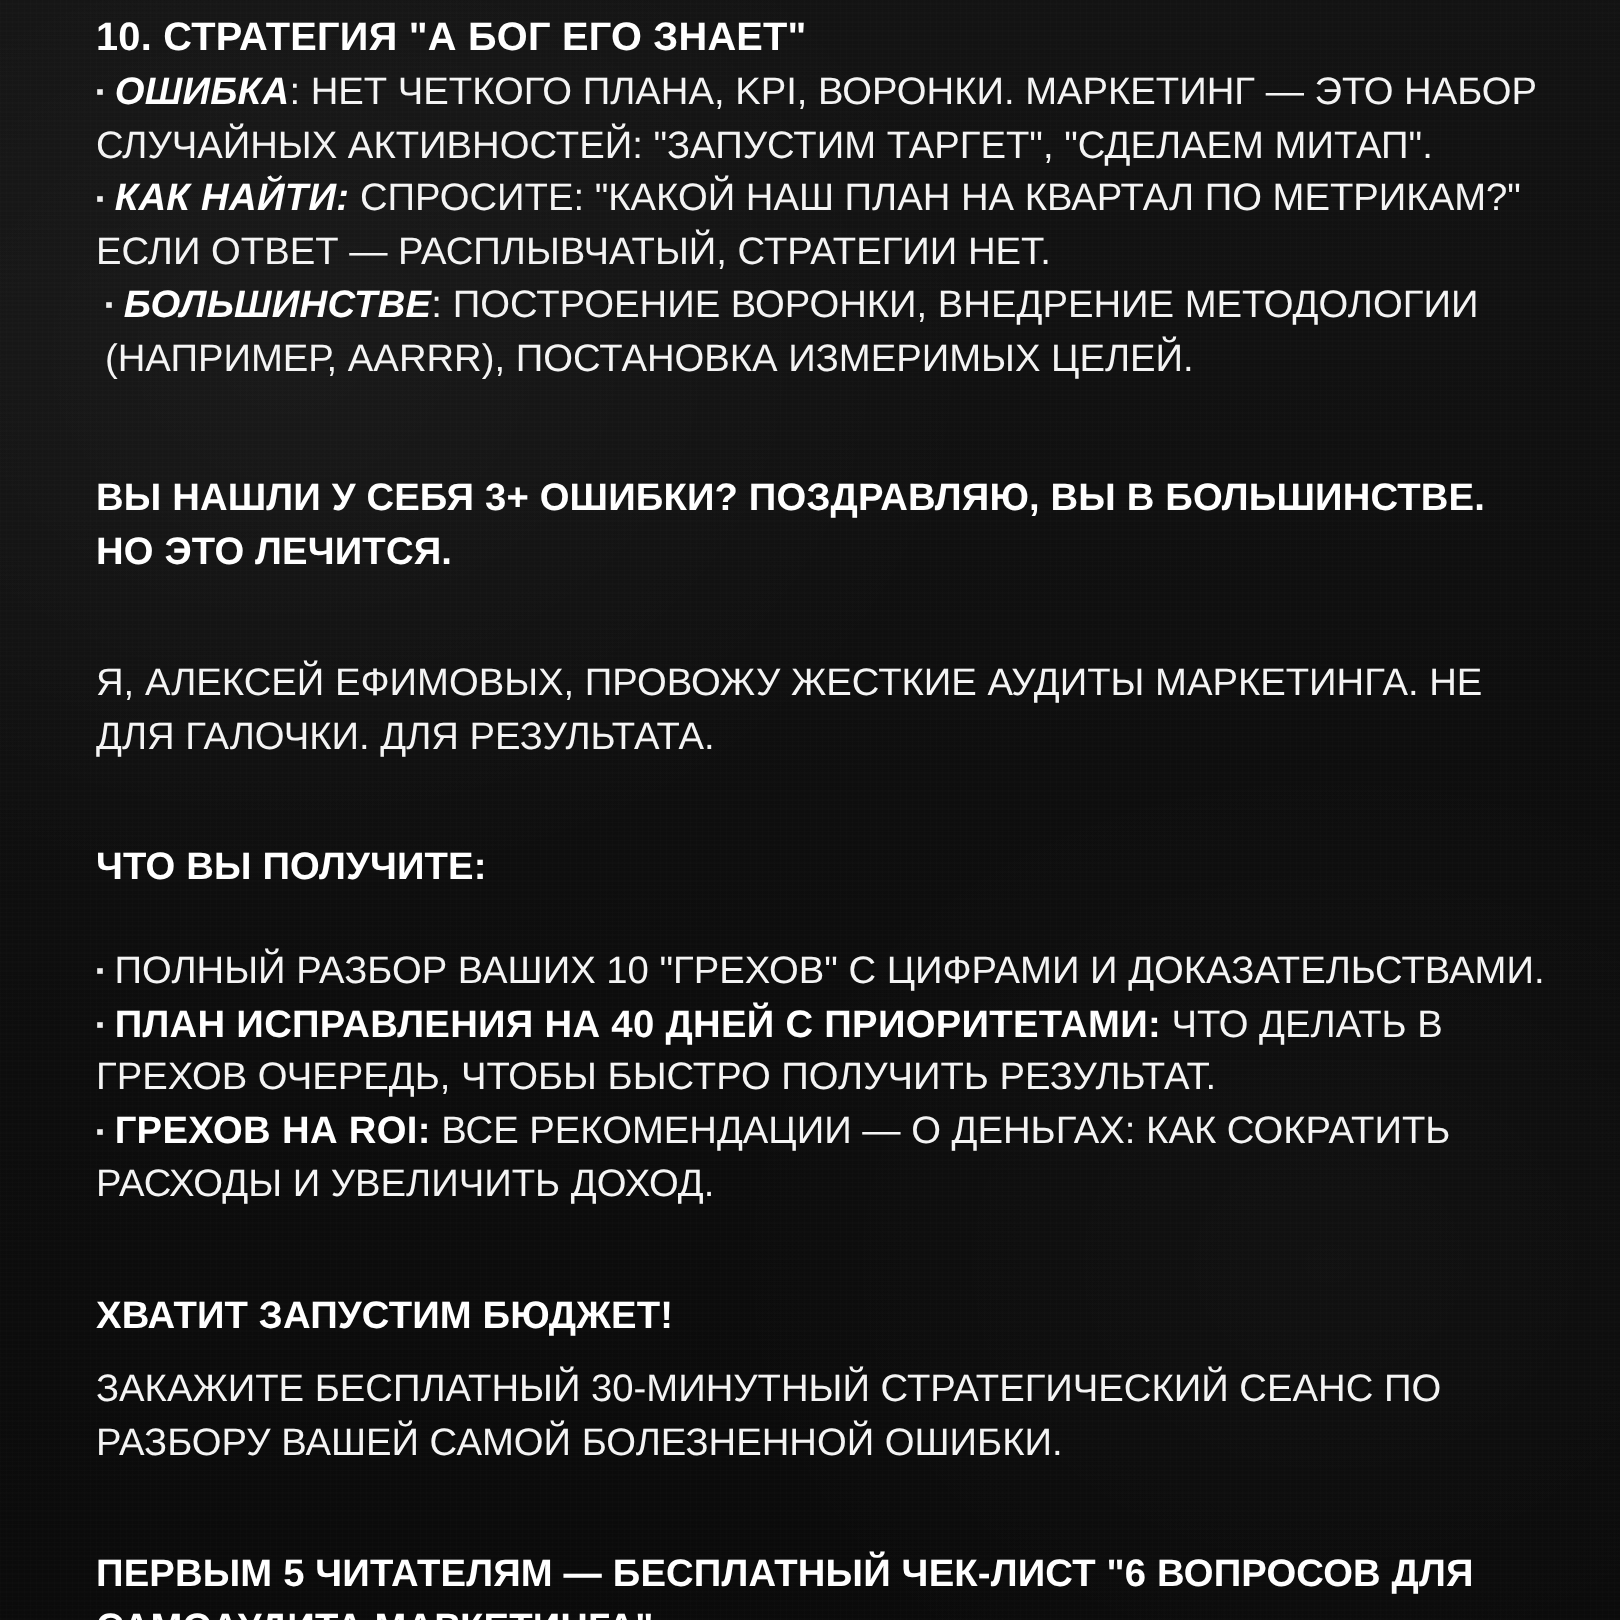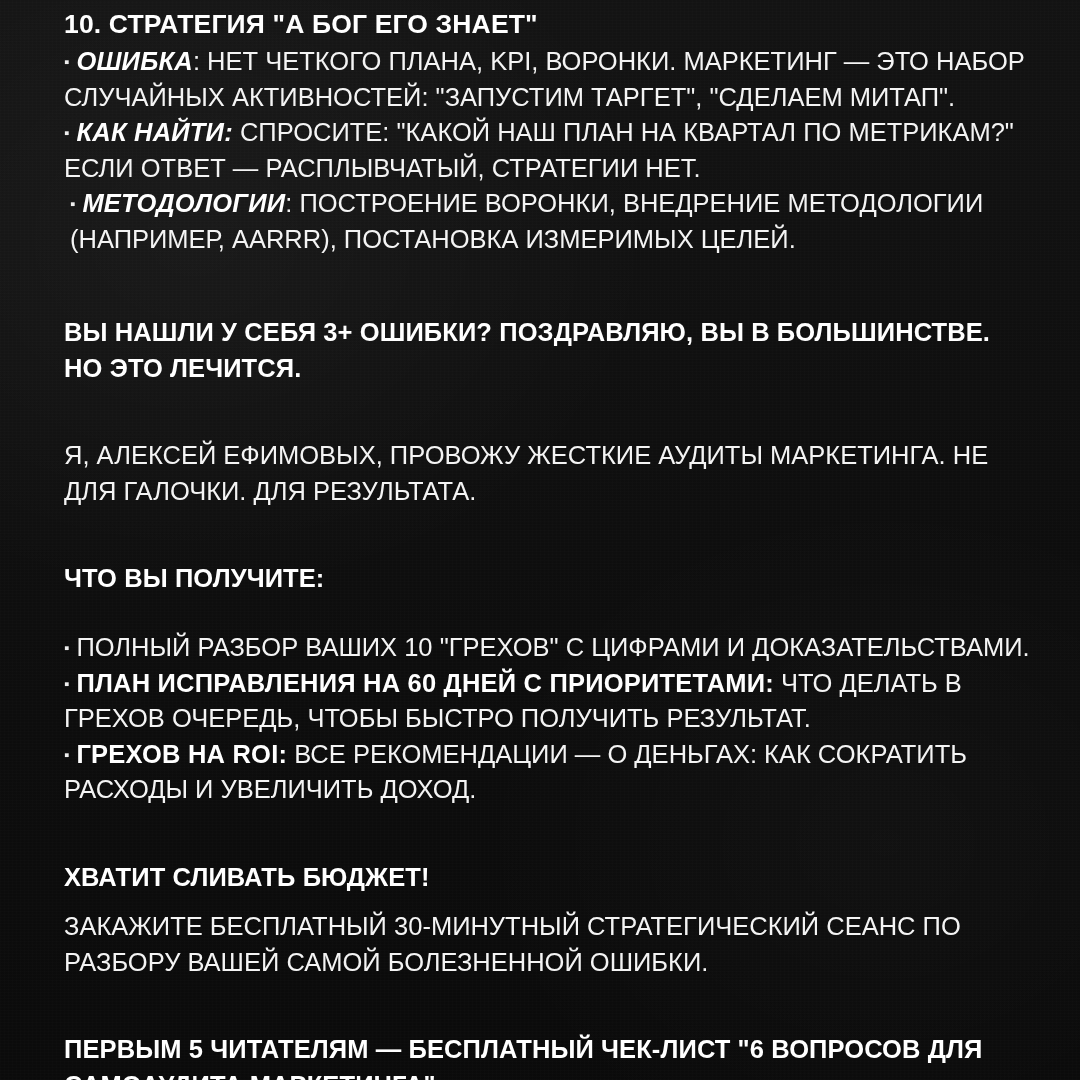--- a/index.html
+++ b/index.html
@@ -113,21 +113,21 @@
 
     <div class="bullet-line">
       <span class="bullet">▪</span><span> </span><span class="lbl-bi">ОШИБКА</span><span>:</span><span> НЕТ ЧЕТКОГО ПЛАНА, KPI, ВОРОНКИ. МАРКЕТИНГ — ЭТО НАБОР СЛУЧАЙНЫХ АКТИВНОСТЕЙ: "ЗАПУСТИМ ТАРГЕТ", "СДЕЛАЕМ МИТАП".</span>
     </div>
 
     <div class="bullet-line">
       <span class="bullet">▪</span><span> </span><span class="lbl-bi">КАК НАЙТИ:</span><span> СПРОСИТЕ: "КАКОЙ НАШ ПЛАН НА КВАРТАЛ ПО МЕТРИКАМ?" ЕСЛИ ОТВЕТ — РАСПЛЫВЧАТЫЙ, СТРАТЕГИИ НЕТ.</span>
     </div>
 
     <div class="bullet-line indent-1">
-      <span class="bullet">▪</span><span> </span><span class="lbl-bi">МЕТОДОЛОГИИ</span><span>:</span><span> ПОСТРОЕНИЕ ВОРОНКИ, ВНЕДРЕНИЕ МЕТОДОЛОГИИ (НАПРИМЕР, AARRR), ПОСТАНОВКА ИЗМЕРИМЫХ ЦЕЛЕЙ.</span>
+      <span class="bullet">▪</span><span> </span><span class="lbl-bi">БОЛЬШИНСТВЕ</span><span>:</span><span> ПОСТРОЕНИЕ ВОРОНКИ, ВНЕДРЕНИЕ МЕТОДОЛОГИИ (НАПРИМЕР, AARRR), ПОСТАНОВКА ИЗМЕРИМЫХ ЦЕЛЕЙ.</span>
     </div>
 
     <div class="gap-xl"></div>
 
     <div class="para bold">ВЫ НАШЛИ У СЕБЯ 3+ ОШИБКИ? ПОЗДРАВЛЯЮ, ВЫ В БОЛЬШИНСТВЕ. НО ЭТО ЛЕЧИТСЯ.</div>
 
     <div class="gap-lg"></div>
 
     <div class="para">Я, АЛЕКСЕЙ ЕФИМОВЫХ, ПРОВОЖУ ЖЕСТКИЕ АУДИТЫ МАРКЕТИНГА. НЕ ДЛЯ ГАЛОЧКИ. ДЛЯ РЕЗУЛЬТАТА.</div>
 
@@ -135,30 +135,30 @@
 
     <div class="heading para">ЧТО ВЫ ПОЛУЧИТЕ:</div>
 
     <div class="gap-md"></div>
 
     <div class="bullet-line">
       <span class="bullet">▪</span><span> ПОЛНЫЙ РАЗБОР ВАШИХ 10 "ГРЕХОВ" С ЦИФРАМИ И ДОКАЗАТЕЛЬСТВАМИ.</span>
     </div>
 
     <div class="bullet-line">
-      <span class="bullet">▪</span><span> </span><span class="lbl-b">ПЛАН ИСПРАВЛЕНИЯ НА 60 ДНЕЙ С ПРИОРИТЕТАМИ:</span><span> ЧТО ДЕЛАТЬ В ГРЕХОВ ОЧЕРЕДЬ, ЧТОБЫ БЫСТРО ПОЛУЧИТЬ РЕЗУЛЬТАТ.</span>
+      <span class="bullet">▪</span><span> </span><span class="lbl-b">ПЛАН ИСПРАВЛЕНИЯ НА 40 ДНЕЙ С ПРИОРИТЕТАМИ:</span><span> ЧТО ДЕЛАТЬ В ГРЕХОВ ОЧЕРЕДЬ, ЧТОБЫ БЫСТРО ПОЛУЧИТЬ РЕЗУЛЬТАТ.</span>
     </div>
 
     <div class="bullet-line">
       <span class="bullet">▪</span><span> </span><span class="lbl-b">ГРЕХОВ НА ROI:</span><span> ВСЕ РЕКОМЕНДАЦИИ — О ДЕНЬГАХ: КАК СОКРАТИТЬ РАСХОДЫ И УВЕЛИЧИТЬ ДОХОД.</span>
     </div>
 
     <div class="gap-lg"></div>
 
-    <div class="para bold">ХВАТИТ СЛИВАТЬ БЮДЖЕТ!</div>
+    <div class="para bold">ХВАТИТ ЗАПУСТИМ БЮДЖЕТ!</div>
     <div class="para">ЗАКАЖИТЕ БЕСПЛАТНЫЙ 30-МИНУТНЫЙ СТРАТЕГИЧЕСКИЙ СЕАНС ПО РАЗБОРУ ВАШЕЙ САМОЙ БОЛЕЗНЕННОЙ ОШИБКИ.</div>
 
     <div class="gap-lg"></div>
 
     <div class="para bold">ПЕРВЫМ 5 ЧИТАТЕЛЯМ — БЕСПЛАТНЫЙ ЧЕК-ЛИСТ "6 ВОПРОСОВ ДЛЯ САМОАУДИТА МАРКЕТИНГА".</div>
 
   </div>
 </div>
 
 </body></html>

